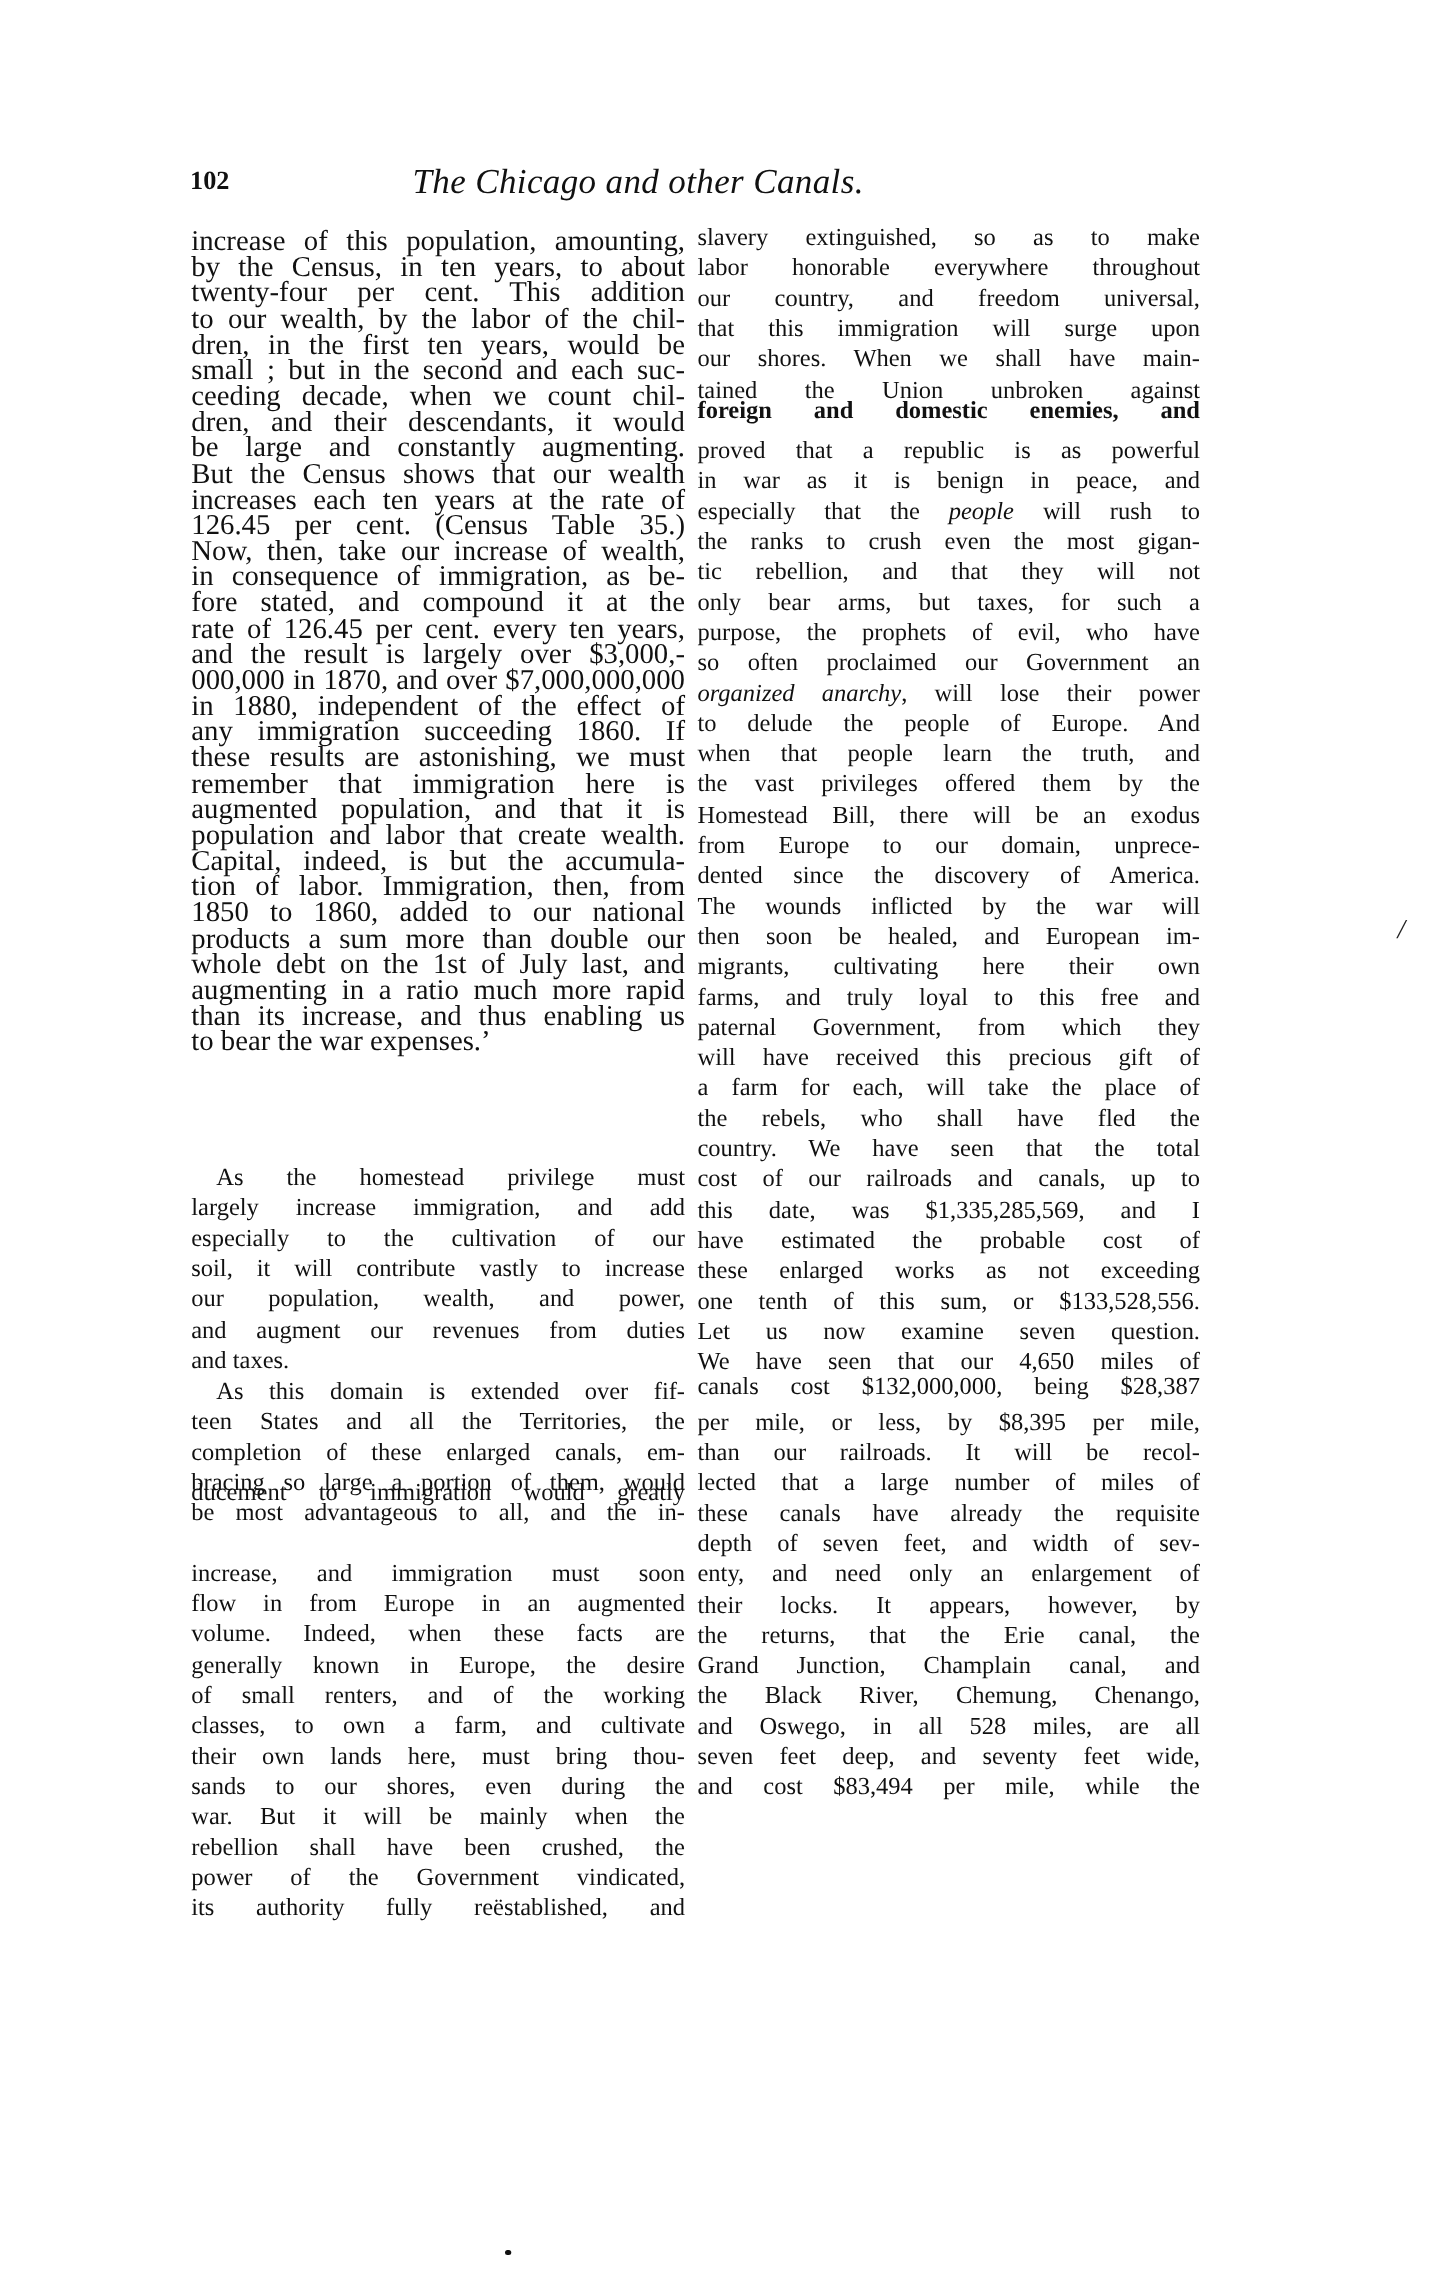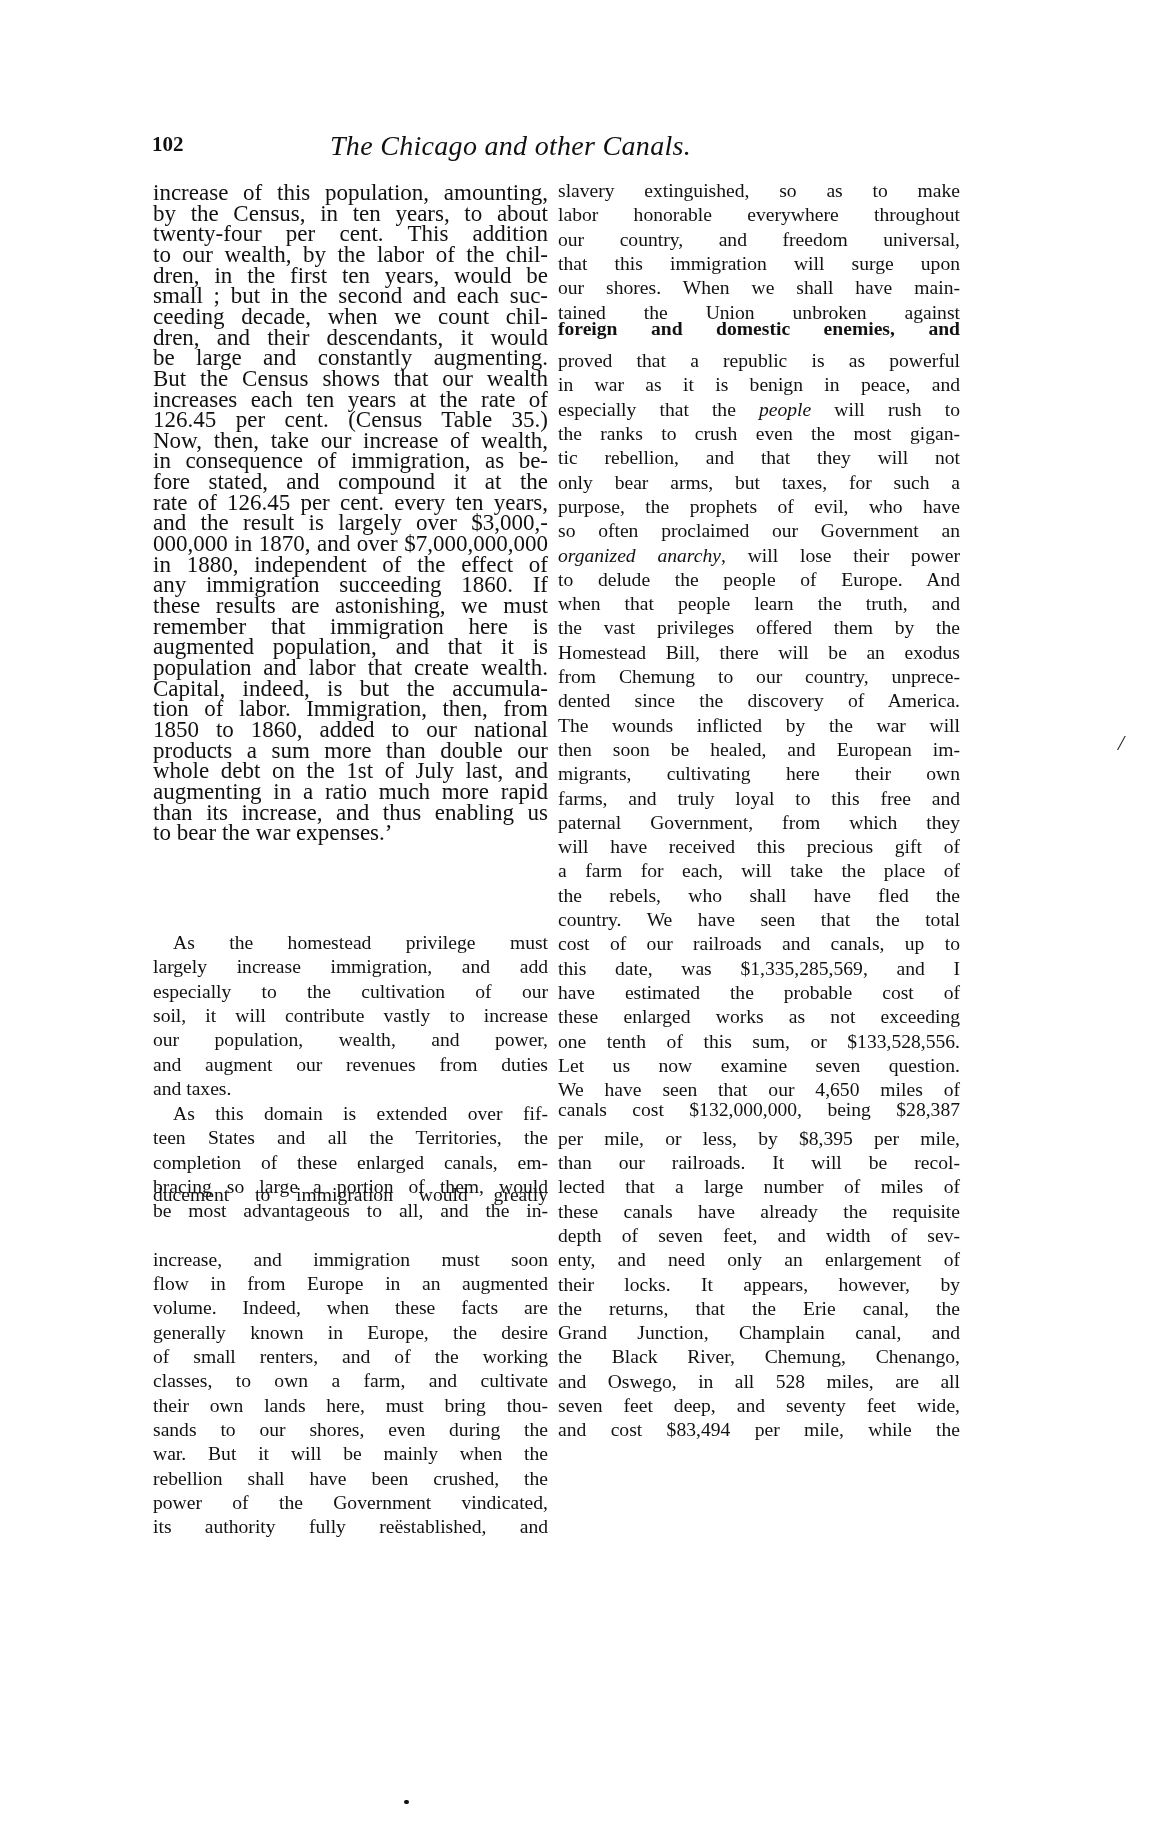--- a/index.html
+++ b/index.html
@@ -110,21 +110,21 @@
       <div class="line" style="top: 423px;">the ranks to crush even the most gigan-</div>
       <div class="line" style="top: 447.3px;">tic rebellion, and that they will not</div>
       <div class="line" style="top: 471.6px;">only bear arms, but taxes, for such a</div>
       <div class="line" style="top: 495.9px;">purpose, the prophets of evil, who have</div>
       <div class="line" style="top: 520.2px;">so often proclaimed our Government an</div>
       <div class="line" style="top: 544.5px;"><em>organized anarchy</em>, will lose their power</div>
       <div class="line" style="top: 568.8px;">to delude the people of Europe.  And</div>
       <div class="line" style="top: 593.1px;">when that people learn the truth, and</div>
       <div class="line" style="top: 617.4px;">the vast privileges offered them by the</div>
       <div class="line" style="top: 641.7px;">Homestead Bill, there will be an exodus</div>
-      <div class="line" style="top: 666px;">from Chemung to our country, unprece-</div>
+      <div class="line" style="top: 666px;">from Europe to our domain, unprece-</div>
       <div class="line" style="top: 690.3px;">dented since the discovery of America.</div>
       <div class="line" style="top: 714.6px;">The wounds inflicted by the war will</div>
       <div class="line" style="top: 738.9px;">then soon be healed, and European im-</div>
       <div class="line" style="top: 763.2px;">migrants, cultivating here their own</div>
       <div class="line" style="top: 787.5px;">farms, and truly loyal to this free and</div>
       <div class="line" style="top: 811.8px;">paternal Government, from which they</div>
       <div class="line" style="top: 836.1px;">will have received this precious gift of</div>
       <div class="line" style="top: 860.4px;">a farm for each, will take the place of</div>
       <div class="line" style="top: 884.7px;">the rebels, who shall have fled the</div>
       <div class="line" style="top: 909px;">country.  We have seen that the total</div>

